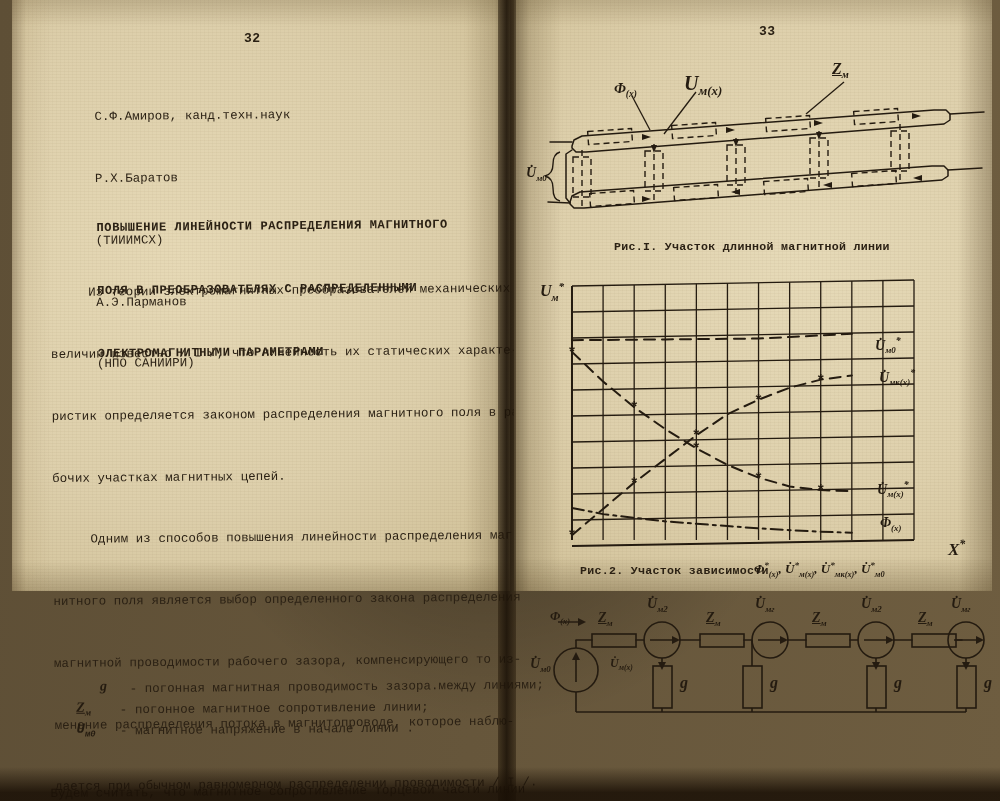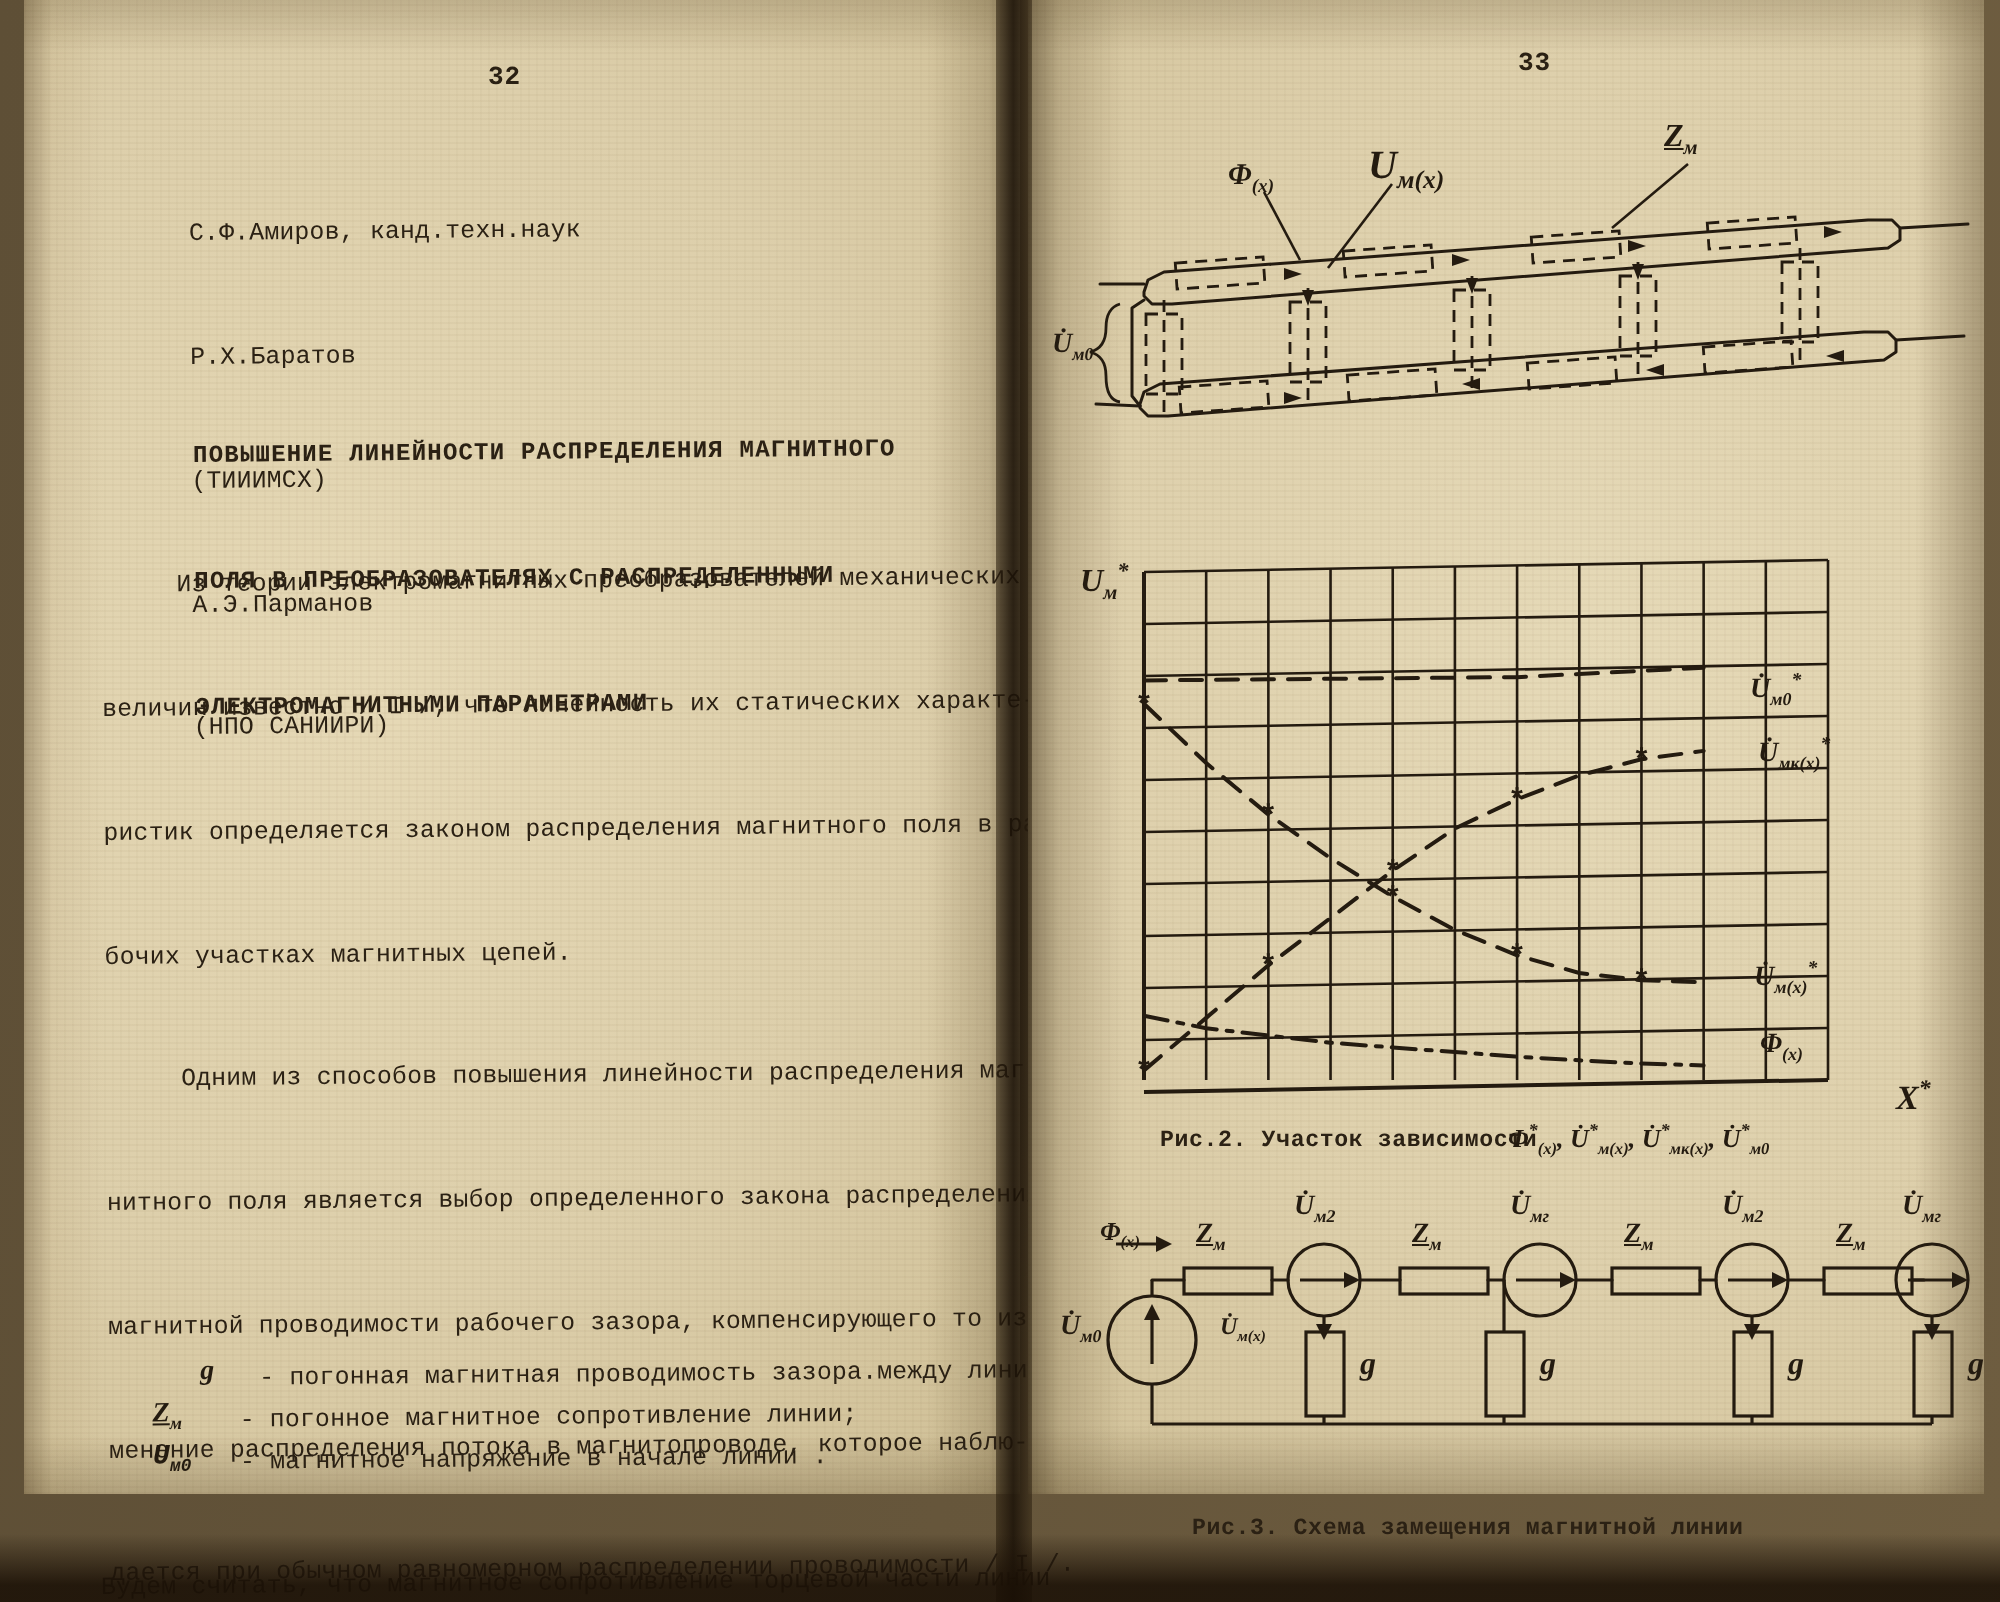--- a/index.html
+++ b/index.html
@@ -11,21 +11,21 @@
   }
   #scan{
     position:relative;width:1000px;height:801px;overflow:hidden;
     background:
       radial-gradient(ellipse 55% 70% at 49% 50%, rgba(0,0,0,0.30) 0%, rgba(0,0,0,0.22) 28%, rgba(0,0,0,0.0) 58%),
       linear-gradient(95deg,#5e4f36 0%,#6e5d40 100%);
   }
 
   
   .sheet{
-    position:absolute;top:0;height:747px;
+    position:absolute;top:0;height:591px;
     background:#ded0ac;
   }
   .sheet.left{
     left:12px;width:498px;
     background:
       linear-gradient(90deg, rgba(90,70,40,0.40) 0px, rgba(150,125,80,0.10) 14px, rgba(0,0,0,0) 40px),
       linear-gradient(270deg, rgba(70,55,30,0.55) 0px, rgba(90,72,40,0.22) 16px, rgba(0,0,0,0) 46px),
       linear-gradient(0deg, rgba(90,72,40,0.30) 0px, rgba(0,0,0,0) 30px),
       linear-gradient(180deg, rgba(90,72,40,0.22) 0px, rgba(0,0,0,0) 26px),
       radial-gradient(ellipse 120% 90% at 35% 45%, #e6d9b6 0%, #ddcfab 45%, #cdbd93 85%);
@@ -246,20 +246,21 @@
         <g class="ink" stroke-width="1.4">
           <path d="M46,94 q-7,2 -7,12 q0,10 -8,12 q8,2 8,12 q0,12 7,13"></path>
         </g>
       </svg>
 
       <span class="mathlbl" style="left:100px;top:22px;font-size:15px;">Φ<sub>(x)</sub></span>
       <span class="mathlbl" style="left:170px;top:14px;font-size:20px;">U<sub>м(x)</sub></span>
       <span class="mathlbl" style="left:318px;top:2px;font-size:16px;"><span style="text-decoration:underline;">Z</span><sub>м</sub></span>
       <span class="mathlbl" style="left:12px;top:107px;font-size:14px;">U̇<sub>м0</sub></span>
 
+      <div class="cap" style="left:100px;top:182px;">Рис.I. Участок длинной магнитной линии</div>
     </div>
 
     <div class="fig" style="left:0px;top:272px;width:478px;height:310px;">
 
       <span class="mathlbl" style="left:26px;top:8px;font-size:16px;">U<sub>м</sub><sup>*</sup></span>
       <span class="mathlbl" style="left:434px;top:265px;font-size:17px;">X<sup>*</sup></span>
 
       <svg id="chart-svg" width="478" height="300" viewBox="0 0 478 300">
 
         <g id="chart-grid" class="ink" stroke-width="1.4">
@@ -413,19 +414,18 @@
       <span class="mathlbl" style="left:437px;top:-12px;font-size:14px;">U̇<sub>мг</sub></span>
 
       <span class="mathlbl" style="left:16px;top:48px;font-size:14px;">U̇<sub>м0</sub></span>
       <span class="mathlbl" style="left:96px;top:48px;font-size:12px;">U̇<sub>м(x)</sub></span>
 
       <span class="mathlbl" style="left:166px;top:66px;font-size:16px;">g</span>
       <span class="mathlbl" style="left:256px;top:66px;font-size:16px;">g</span>
       <span class="mathlbl" style="left:380px;top:66px;font-size:16px;">g</span>
       <span class="mathlbl" style="left:470px;top:66px;font-size:16px;">g</span>
 
-      <div class="cap" style="left:82px;top:150px;">Рис.3. Схема замещения магнитной линии</div>
     </div>
   </div>
 
   <div class="gutter"></div>
   <div class="bottomshadow"></div>
 </div>
 
 </body></html>

